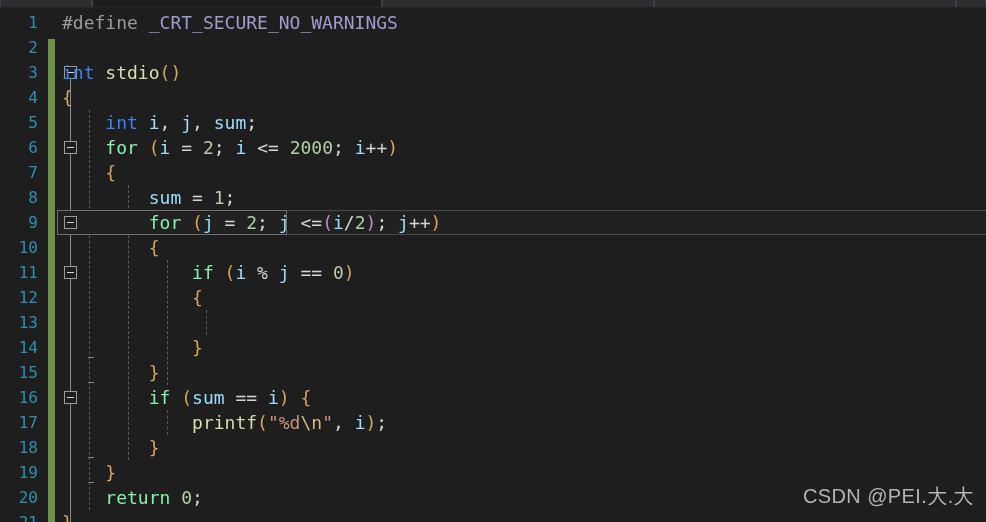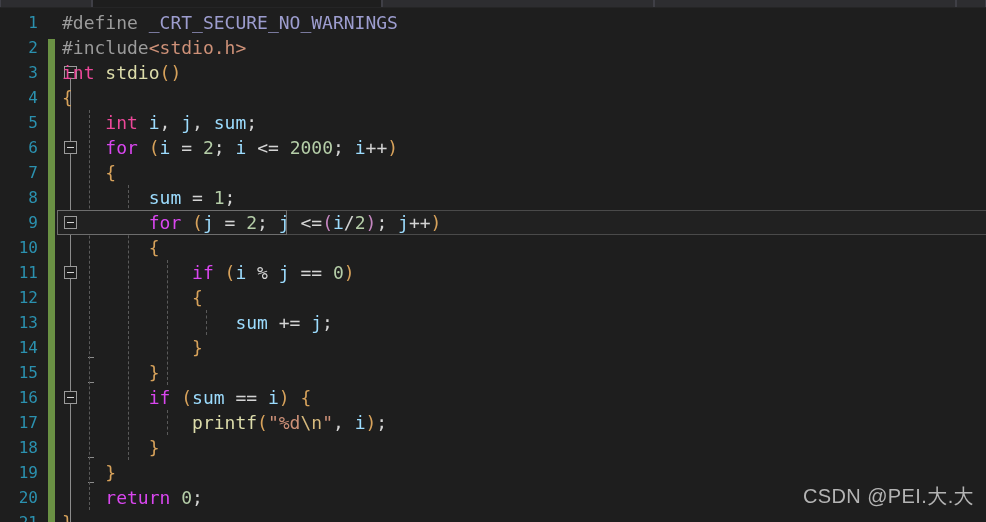--- a/index.html
+++ b/index.html
@@ -126,22 +126,22 @@
   .iguide {
     position: absolute;
     width: 0;
     border-left: 1px dashed #5a5a5a;
   }
 
   
   .t-pre   { color: #9b9b9b; }           
   .t-macro { color: #9d9dcf; }           
   .t-hdr   { color: #ce9178; }           
-  .t-kw    { color: #ec4899; }           
-  .t-ctrl  { color: #d946ef; }           
+  .t-kw    { color: #3b82f6; }           
+  .t-ctrl  { color: #86efac; }           
   .t-fn    { color: #dcdcaa; }           
   .t-var   { color: #9cdcfe; }           
   .t-num   { color: #b5cea8; }           
   .t-str   { color: #ce9178; }           
   .t-esc   { color: #d7ba7d; }
   .t-br-y  { color: #d7a25b; }
   .t-br-p  { color: #c586c0; }
 
   
   .watermark {
@@ -181,32 +181,32 @@
       <div class="iguide" style="left: 206px; top: 302px; height: 25px;"></div>
       <div class="iguide" style="left: 167px; top: 402px; height: 25px;"></div>
       <div class="curline" style="top: 202px;"></div>
       <div class="curline-box" style="top: 202px;"></div>
       <div class="fold" style="left: 64px; top: 58px;"></div>
       <div class="fold" style="left: 64px; top: 133px;"></div>
       <div class="fold" style="left: 64px; top: 208px;"></div>
       <div class="fold" style="left: 64px; top: 258px;"></div>
       <div class="fold" style="left: 64px; top: 383px;"></div>
       <div class="row" style="top: 2px;"><div class="lineno">1</div><div class="code"><span class="t-pre">#define</span> <span class="t-macro">_CRT_SECURE_NO_WARNINGS</span></div></div>
-      <div class="row" style="top: 27px;"><div class="lineno">2</div><div class="code"><span class="t-pre">#include</span><span class="t-hdr">&lt;stdio.h&gt;</span></div></div>
+      <div class="row" style="top: 27px;"><div class="lineno">2</div></div>
       <div class="row" style="top: 52px;"><div class="lineno">3</div><div class="code"><span class="t-kw">int</span> <span class="t-fn">stdio</span><span class="t-br-y">(</span><span class="t-br-y">)</span></div></div>
       <div class="row" style="top: 77px;"><div class="lineno">4</div><div class="code"><span class="t-br-y">{</span></div></div>
       <div class="row" style="top: 102px;"><div class="lineno">5</div><div class="code">    <span class="t-kw">int</span> <span class="t-var">i</span>, <span class="t-var">j</span>, <span class="t-var">sum</span>;</div></div>
       <div class="row" style="top: 127px;"><div class="lineno">6</div><div class="code">    <span class="t-ctrl">for</span> <span class="t-br-y">(</span><span class="t-var">i</span> = <span class="t-num">2</span>; <span class="t-var">i</span> &lt;= <span class="t-num">2000</span>; <span class="t-var">i</span>++<span class="t-br-y">)</span></div></div>
       <div class="row" style="top: 152px;"><div class="lineno">7</div><div class="code">    <span class="t-br-y">{</span></div></div>
       <div class="row" style="top: 177px;"><div class="lineno">8</div><div class="code">        <span class="t-var">sum</span> = <span class="t-num">1</span>;</div></div>
       <div class="row" style="top: 202px;"><div class="lineno">9</div><div class="code">        <span class="t-ctrl">for</span> <span class="t-br-y">(</span><span class="t-var">j</span> = <span class="t-num">2</span>; <span class="t-var">j</span> &lt;=<span class="t-br-p">(</span><span class="t-var">i</span>/<span class="t-num">2</span><span class="t-br-p">)</span>; <span class="t-var">j</span>++<span class="t-br-y">)</span></div></div>
       <div class="row" style="top: 227px;"><div class="lineno">10</div><div class="code">        <span class="t-br-y">{</span></div></div>
       <div class="row" style="top: 252px;"><div class="lineno">11</div><div class="code">            <span class="t-ctrl">if</span> <span class="t-br-y">(</span><span class="t-var">i</span> % <span class="t-var">j</span> == <span class="t-num">0</span><span class="t-br-y">)</span></div></div>
       <div class="row" style="top: 277px;"><div class="lineno">12</div><div class="code">            <span class="t-br-y">{</span></div></div>
-      <div class="row" style="top: 302px;"><div class="lineno">13</div><div class="code">                <span class="t-var">sum</span> += <span class="t-var">j</span>;</div></div>
+      <div class="row" style="top: 302px;"><div class="lineno">13</div></div>
       <div class="row" style="top: 327px;"><div class="lineno">14</div><div class="code">            <span class="t-br-y">}</span></div></div>
       <div class="row" style="top: 352px;"><div class="lineno">15</div><div class="code">        <span class="t-br-y">}</span></div></div>
       <div class="row" style="top: 377px;"><div class="lineno">16</div><div class="code">        <span class="t-ctrl">if</span> <span class="t-br-y">(</span><span class="t-var">sum</span> == <span class="t-var">i</span><span class="t-br-y">)</span> <span class="t-br-y">{</span></div></div>
       <div class="row" style="top: 402px;"><div class="lineno">17</div><div class="code">            <span class="t-fn">printf</span><span class="t-br-y">(</span><span class="t-str">"%d</span><span class="t-esc">\n</span><span class="t-str">"</span>, <span class="t-var">i</span><span class="t-br-y">)</span>;</div></div>
       <div class="row" style="top: 427px;"><div class="lineno">18</div><div class="code">        <span class="t-br-y">}</span></div></div>
       <div class="row" style="top: 452px;"><div class="lineno">19</div><div class="code">    <span class="t-br-y">}</span></div></div>
       <div class="row" style="top: 477px;"><div class="lineno">20</div><div class="code">    <span class="t-ctrl">return</span> <span class="t-num">0</span>;</div></div>
       <div class="row" style="top: 502px;"><div class="lineno">21</div><div class="code"><span class="t-br-y">}</span></div></div>
     </div>
 

